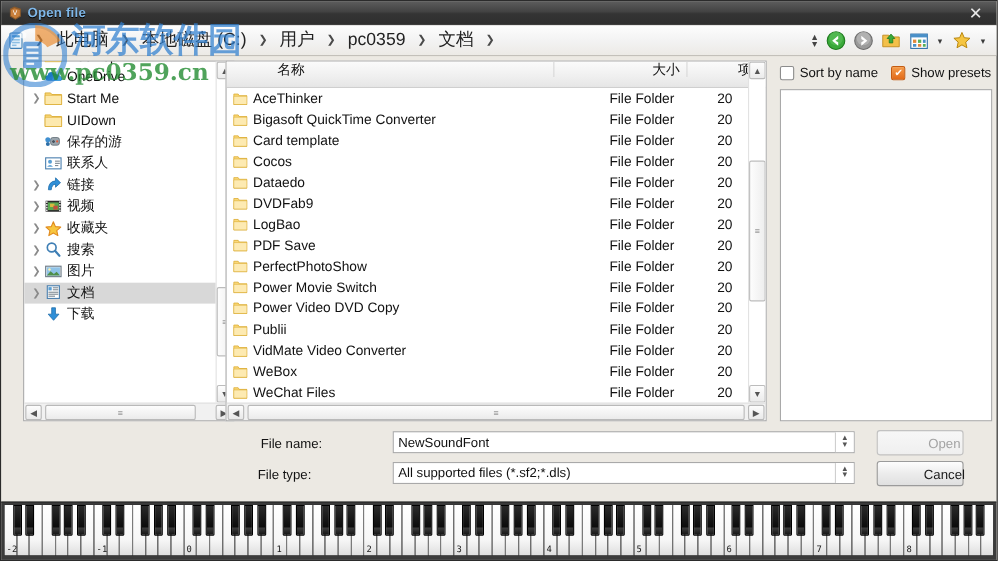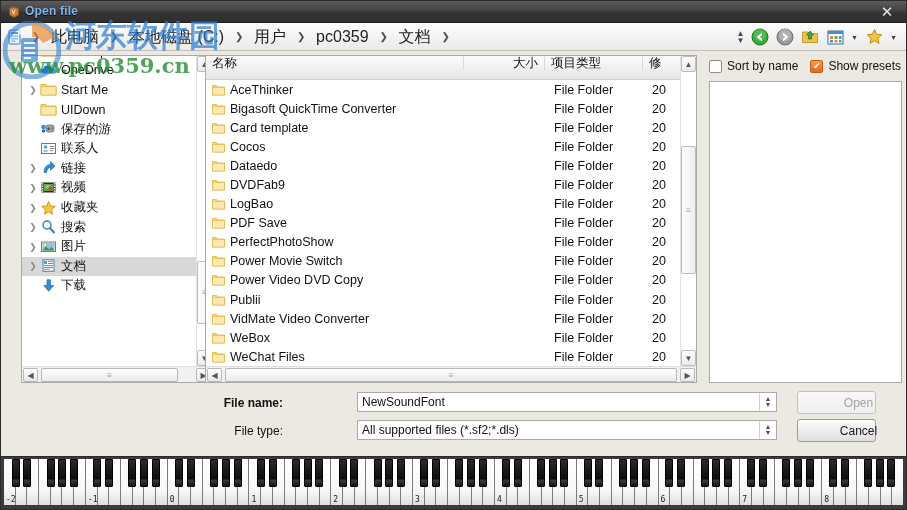--- a/index.html
+++ b/index.html
@@ -111,20 +111,21 @@
   }
   .colhdr{
     position:absolute;left:0;top:0;right:0;height:24px;
     background:linear-gradient(180deg,#fbfbfb,#efefef 60%,#e6e6e6);
     border-bottom:1px solid #cfcfcf;box-sizing:border-box;display:flex;
   }
   .col{
     box-sizing:border-box;border-right:1px solid #d8d8d8;height:14px;
     display:flex;align-items:center;font-size:12.5px;color:#111;cursor:pointer;
     padding:0 6px;
+    margin-left:40px;
   }
   .col.r{justify-content:flex-end;}
   .rows{position:absolute;left:0;top:24px;right:16px;bottom:16px;overflow:hidden;}
   .frow{
     height:19.1px;display:flex;align-items:center;font-size:12.5px;color:#111;cursor:pointer;
   }
   .fic{width:13px;height:12px;margin:0 5px 0 6px;flex:0 0 13px;position:relative;}
   .fname{flex:0 0 239px;white-space:nowrap;overflow:hidden;}
   .fsize{flex:0 0 81px;}
   .ftype{flex:0 0 98px;padding-left:4px;}
@@ -633,21 +634,21 @@
         </span>
         <span class="cbwrap">
           <span class="cb on">✔</span>
           <span>Show presets</span>
         </span>
       </div>
       <div class="presetbox"></div>
     </div>
 
     <div class="form">
-      <div class="flabel" style="left:210px;top:5px;width:72px;font-weight:bold;">File name:</div>
+      <div class="flabel" style="left:220px;top:5px;width:72px;">File name:</div>
       <div class="finput" style="left:356px;top:1px;width:420px;">
         <span class="val">NewSoundFont</span>
         <span class="sp">
           <i>▲</i>
           <i>▼</i>
         </span>
       </div>
 
       <div class="flabel" style="left:210px;top:33px;width:72px;">File type:</div>
       <div class="finput" style="left:356px;top:29px;width:420px;">

